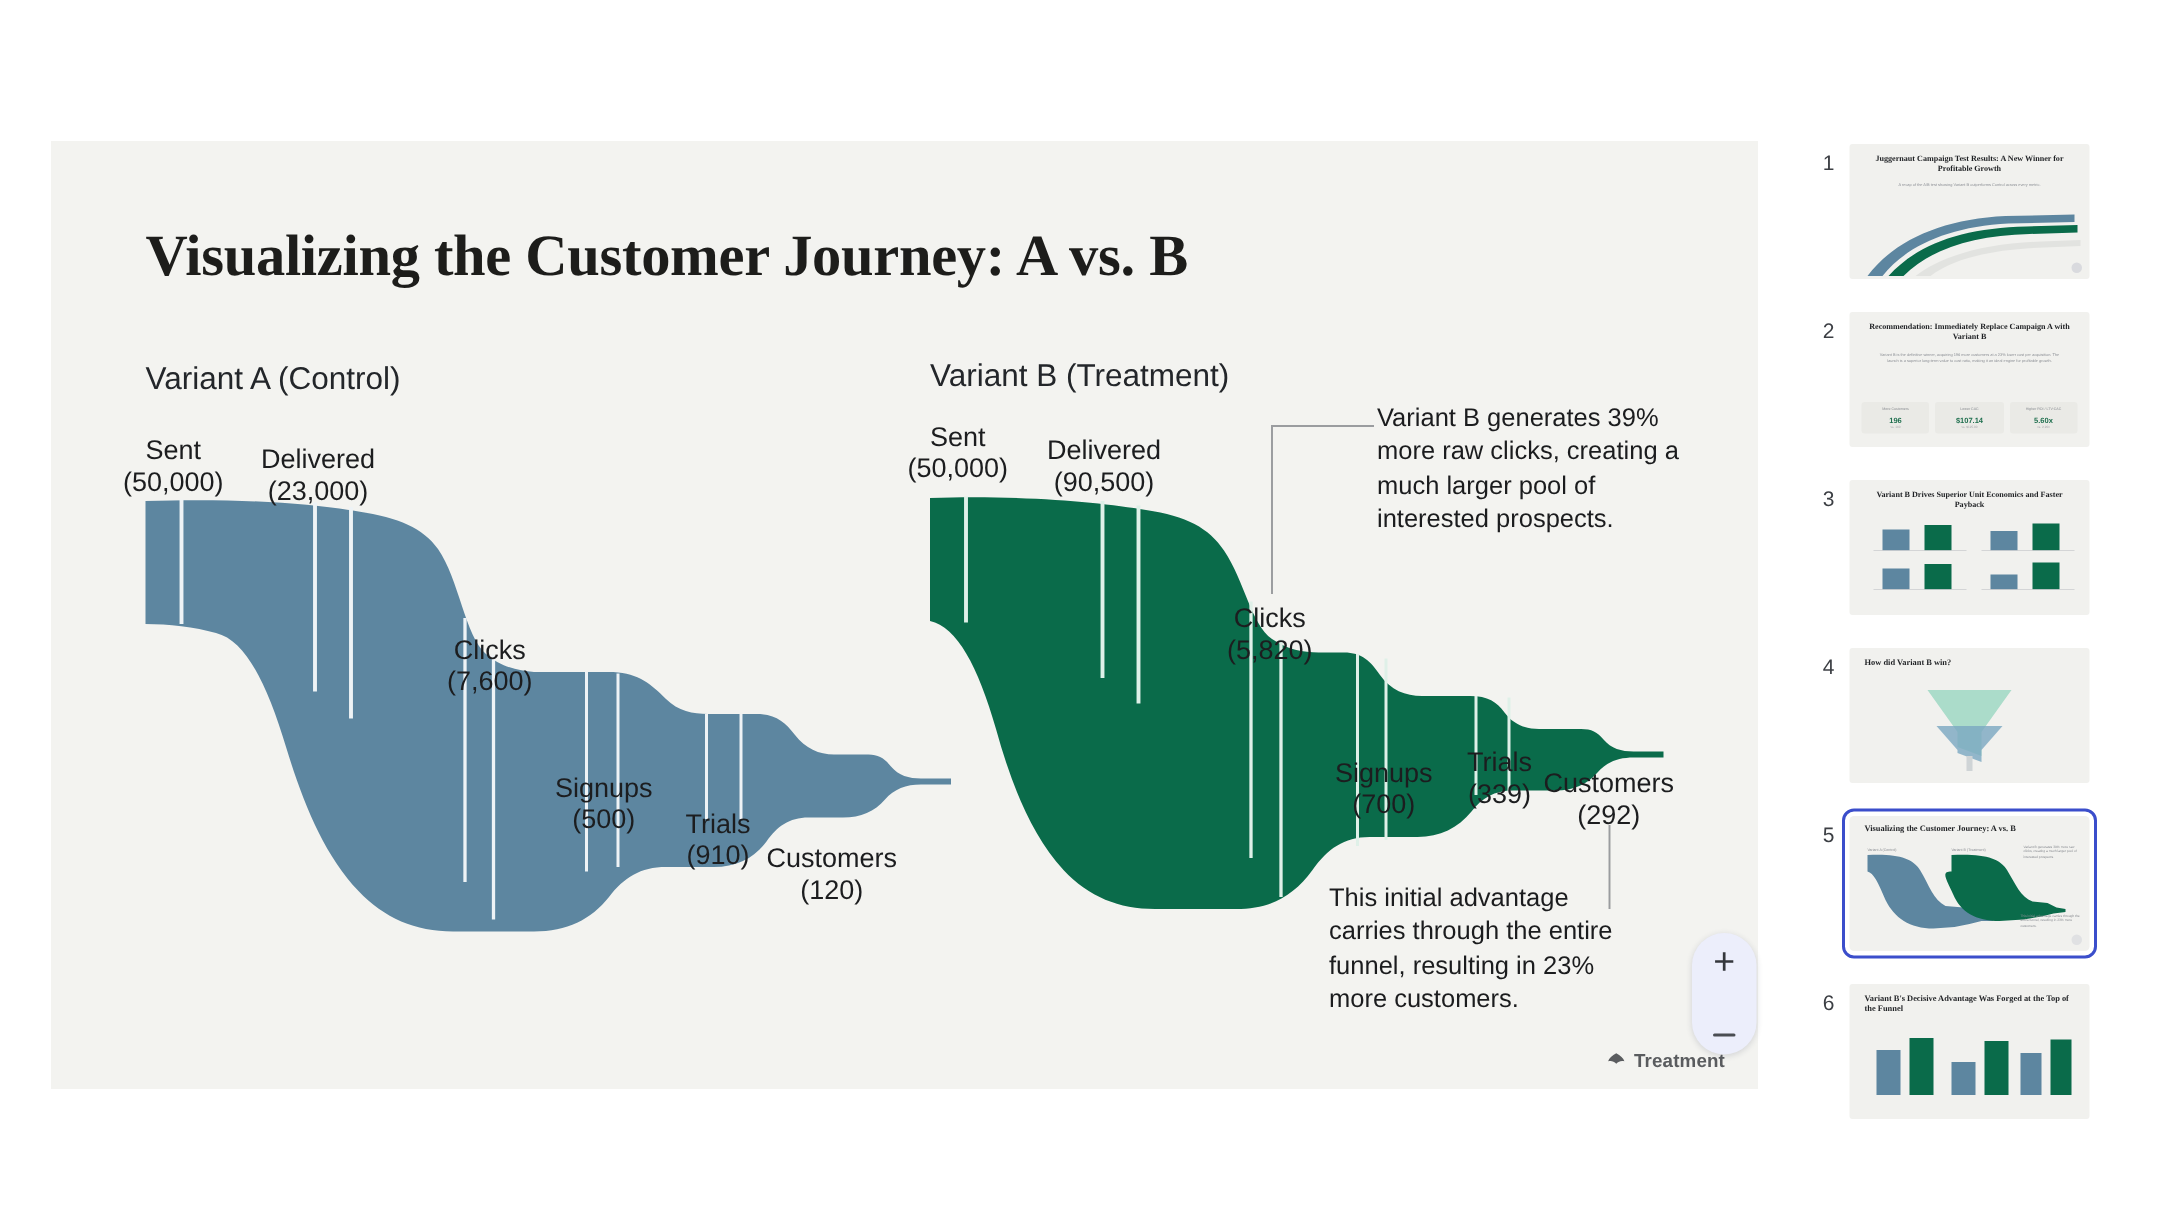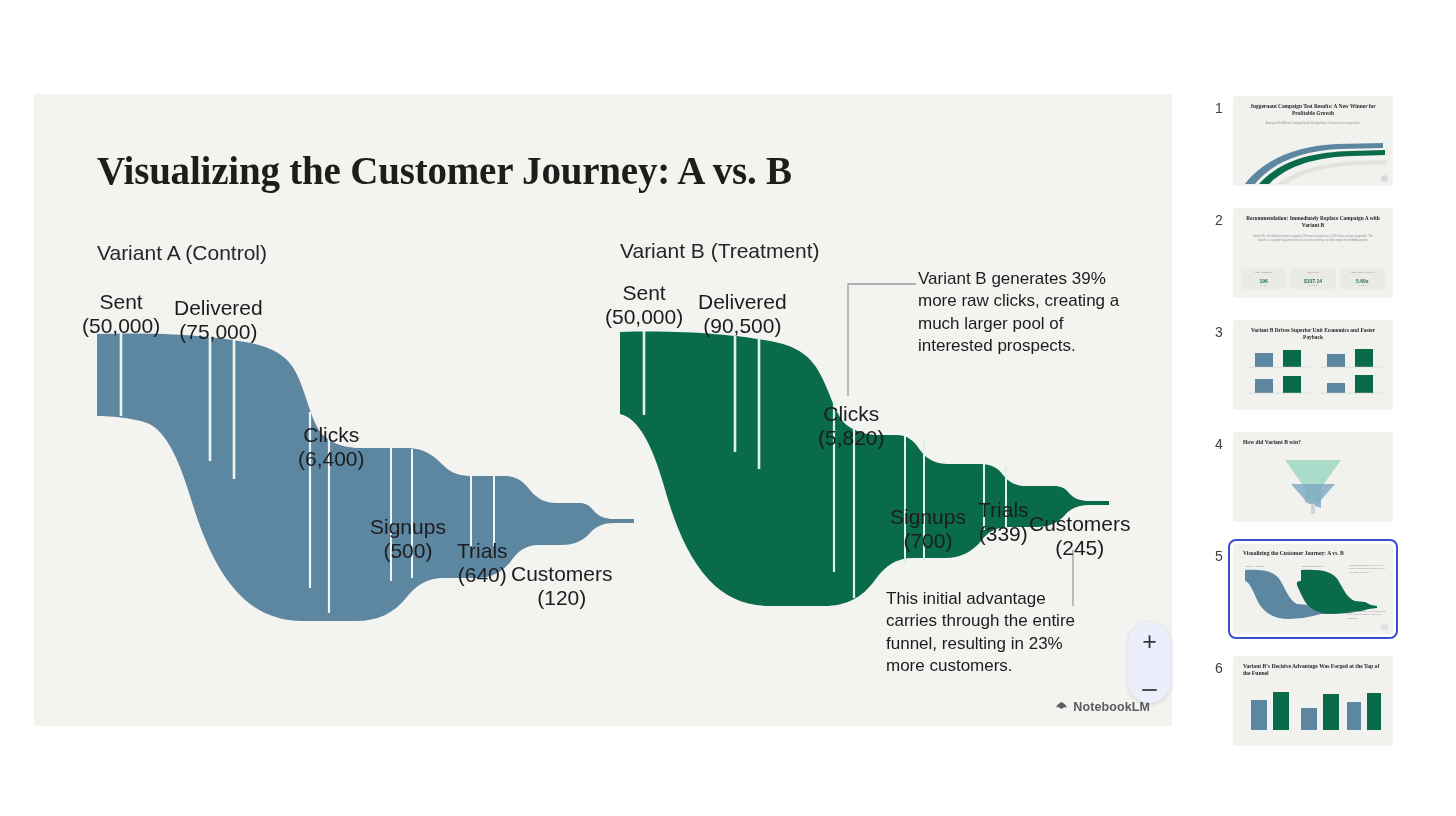--- a/index.html
+++ b/index.html
@@ -31,21 +31,21 @@
 
   .variant-heading{
     position:absolute;font-size:21px;color:#23262a;white-space:nowrap;
   }
   #variant-a-heading{left:63px;top:147px;}
   #variant-b-heading{left:586px;top:145px;}
 
   
   .stage-label{
     position:absolute;text-align:center;color:#1c1d1f;
-    font-size:21px;line-height:1.15;white-space:nowrap;
+    font-size:18px;line-height:1.15;white-space:nowrap;
   }
   .stage-label .num{display:block;}
 
   
   .funnel-svg{position:absolute;left:0;top:0;width:1138px;height:632px;overflow:visible;}
 
   
   .callout{
     position:absolute;font-size:17px;line-height:1.32;color:#1b1c1e;
   }
@@ -212,33 +212,33 @@
             <path d="M1039,456 L1039,512"></path>
           </g>
         </svg>
 
         <div class="stage-label" style="left:48px;top:196px;">
           <span>Sent</span>
           <span class="num">(50,000)</span>
         </div>
         <div class="stage-label" style="left:140px;top:202px;">
           <span>Delivered</span>
-          <span class="num">(75,000)</span>
+          <span class="num">(23,000)</span>
         </div>
         <div class="stage-label" style="left:264px;top:329px;">
           <span>Clicks</span>
-          <span class="num">(6,400)</span>
+          <span class="num">(7,600)</span>
         </div>
         <div class="stage-label" style="left:336px;top:421px;">
           <span>Signups</span>
           <span class="num">(500)</span>
         </div>
         <div class="stage-label" style="left:423px;top:445px;">
           <span>Trials</span>
-          <span class="num">(640)</span>
+          <span class="num">(910)</span>
         </div>
         <div class="stage-label" style="left:477px;top:468px;">
           <span>Customers</span>
           <span class="num">(120)</span>
         </div>
 
         <div class="stage-label" style="left:571px;top:187px;">
           <span>Sent</span>
           <span class="num">(50,000)</span>
         </div>
@@ -253,33 +253,33 @@
         <div class="stage-label" style="left:856px;top:411px;">
           <span>Signups</span>
           <span class="num">(700)</span>
         </div>
         <div class="stage-label" style="left:944px;top:404px;">
           <span>Trials</span>
           <span class="num">(339)</span>
         </div>
         <div class="stage-label" style="left:995px;top:418px;">
           <span>Customers</span>
-          <span class="num">(245)</span>
+          <span class="num">(292)</span>
         </div>
 
         <div class="callout" id="callout-top">Variant B generates 39% more raw clicks, creating a much larger pool of interested prospects.</div>
         <div class="callout" id="callout-bottom">This initial advantage carries through the entire funnel, resulting in 23% more customers.</div>
 
         <div id="watermark">
           <span>
             <svg width="13" height="13" viewBox="0 0 24 24" aria-hidden="true">
               <path d="M12 2 C7 5 3 8 2 12 C6 11 9 12 12 15 C15 12 18 11 22 12 C21 8 17 5 12 2 Z" fill="#5a5c5f"></path>
             </svg>
           </span>
-          <span>NotebookLM</span>
+          <span>Treatment</span>
         </div>
 
       </div>
     </div>
 
     <div id="zoom-pill">
       <div id="zoom-in-btn">+</div>
       <div id="zoom-out-btn"></div>
     </div>
   </div>

